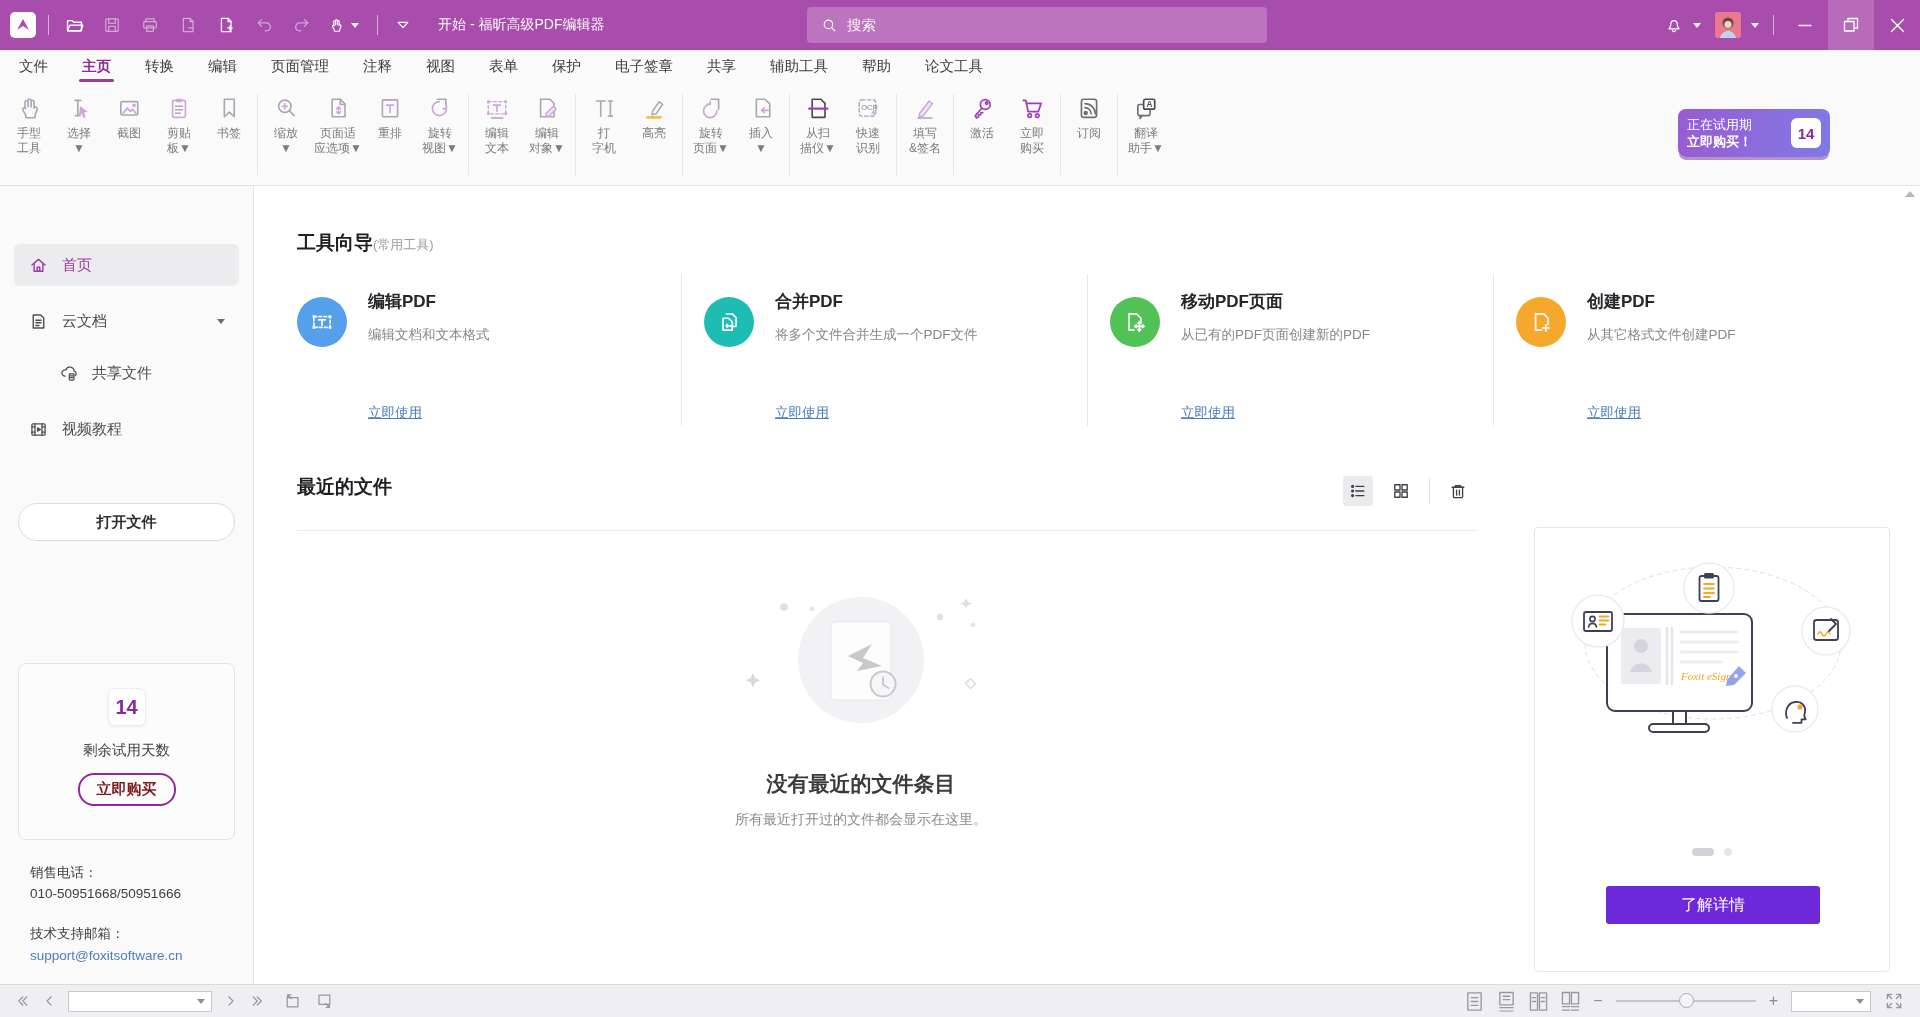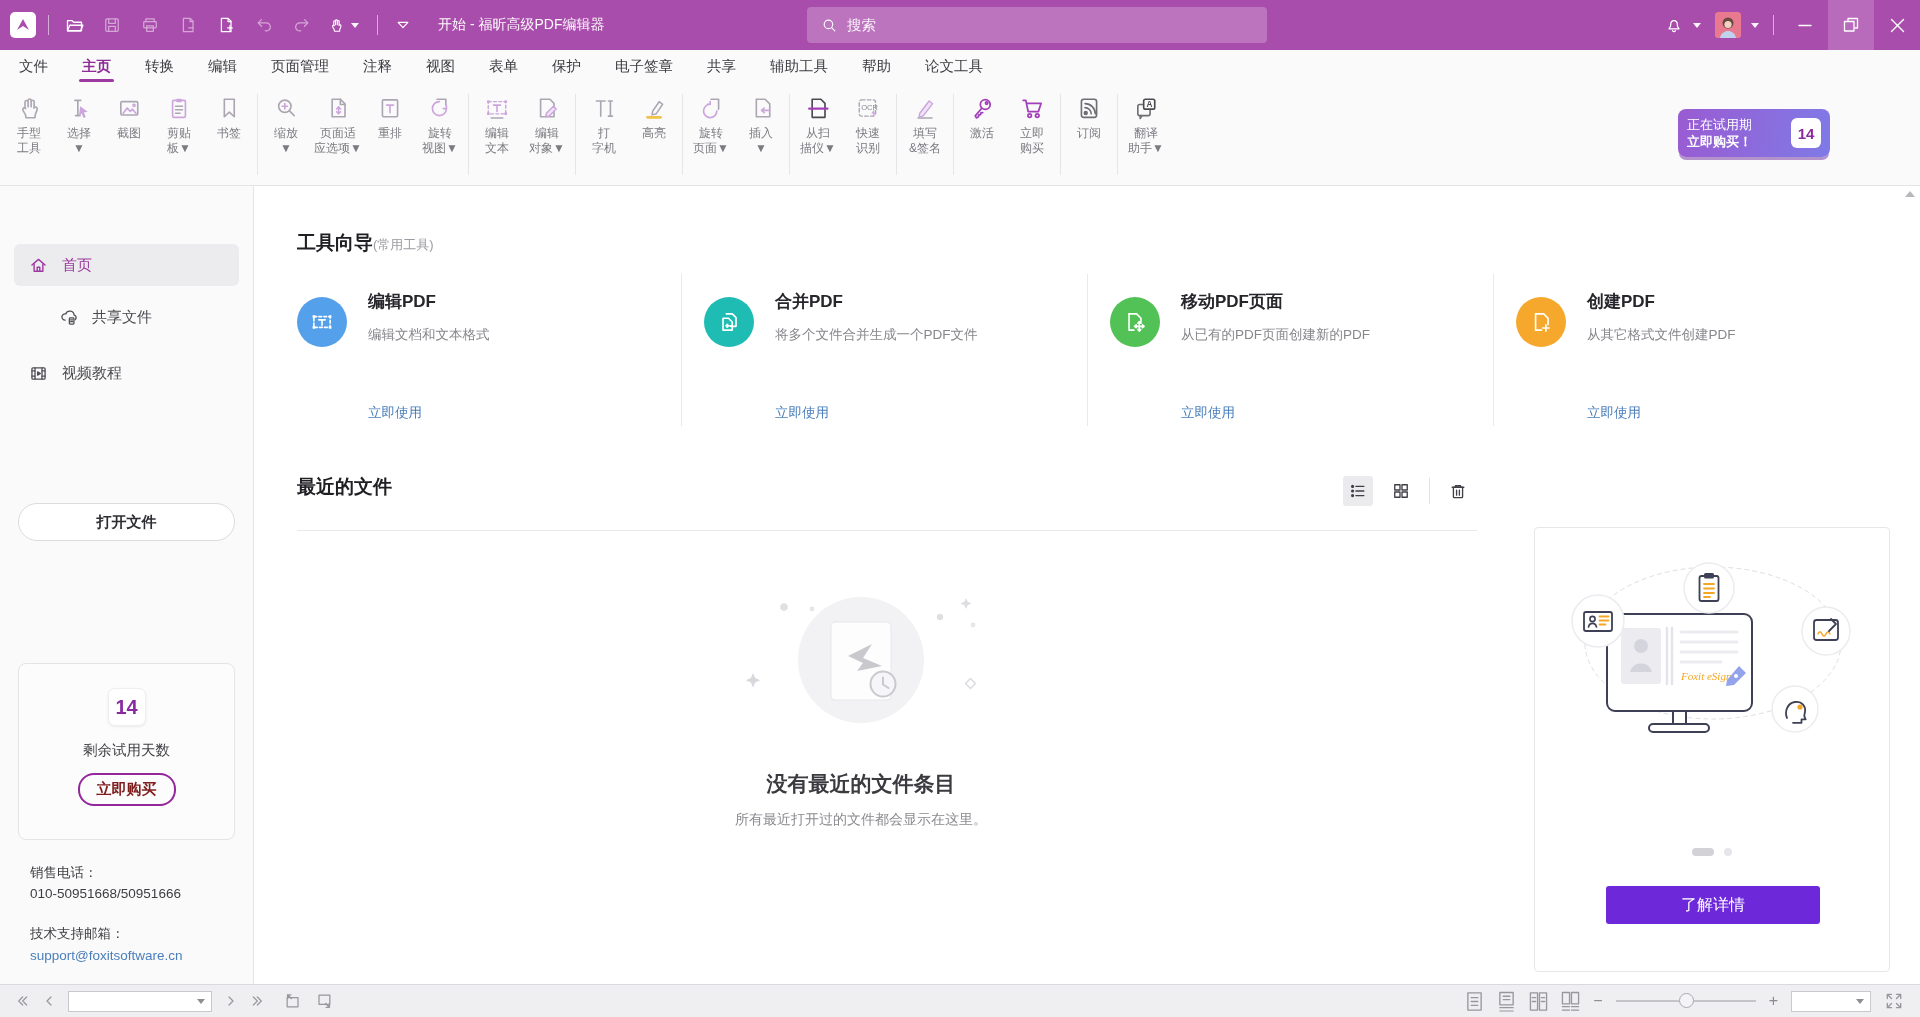--- a/index.html
+++ b/index.html
@@ -64,21 +64,21 @@
   .tools-head .t1{font-size:19px;font-weight:bold;color:#202024}
   .tools-head .t2{font-size:13px;color:#9B9BA1}
   .cards{position:absolute;left:43px;top:88px;display:flex}
   .card{width:384px;height:152px;position:relative}
   .card+.card{border-left:1px solid #E9E9ED;padding-left:22px;width:406px}
   .cbody{display:flex;gap:21px}
   .cicon{width:50px;height:50px;border-radius:50%;margin-top:23px;display:flex;align-items:center;justify-content:center;flex:none}
   .ctext{display:flex;flex-direction:column;padding-top:16px}
   .ctitle{font-size:17px;font-weight:600;color:#26262B}
   .cdesc{font-size:13.5px;color:#87878C;margin-top:13px}
-  .clink{font-size:13.5px;color:#4A7EBB;margin-top:60px;cursor:pointer;align-self:flex-start}
+  .clink{font-size:13.5px;color:#4A7EBB;text-decoration:underline;margin-top:60px;cursor:pointer;align-self:flex-start}
   .recent-title{position:absolute;left:43px;top:288px;font-size:19px;font-weight:bold;color:#202024}
   .view-icons{position:absolute;right:447px;top:290px;display:flex;align-items:center;gap:13px}
   .vbtn{width:30px;height:30px;display:flex;align-items:center;justify-content:center;border-radius:3px}
   .vbtn.on{background:#EBEBEE}
   .vsep{width:1px;height:26px;background:#E2E2E6}
   .hline{position:absolute;left:43px;top:344px;width:1180px;height:1px;background:#EAEAEE}
   .empty{position:absolute;left:457px;top:370px;width:300px;text-align:center}
   .empty .et{font-size:21px;font-weight:600;color:#3A3A3F;margin-top:14px;white-space:nowrap}
   .empty .ed{font-size:14px;color:#8A8A90;margin-top:13px;white-space:nowrap}
   .promo{position:absolute;left:1280px;top:341px;width:356px;height:445px;border:1px solid #E7E7EB;border-radius:4px;background:#fff}
@@ -484,20 +484,28 @@
 
 <div class="sidebar">
   <div class="nav">
     <div class="nitem active">
       <svg width="21" height="21" viewBox="0 0 24 24" stroke="#9C3A9F" stroke-width="1.6">
           <path d="M4.5 11.5L12 5l7.5 6.5"></path>
           <path d="M7 10v8.5h10V10"></path>
           <path d="M10.5 18.5V14h3v4.5"></path>
         </svg>
       <span>首页</span>
+    </div>
+    <div class="nitem">
+      <svg width="21" height="21" viewBox="0 0 24 24" stroke="#4F4F55" stroke-width="1.6">
+          <path d="M6 4.5h8.5L18 8v11.5H6z"></path>
+          <path d="M9 10.5h6M9 13.5h6M9 16.5h3.5"></path>
+        </svg>
+      <span>云文档</span>
+      <span class="ncaret"></span>
     </div>
     <div class="nitem sub">
       <svg width="21" height="21" viewBox="0 0 24 24" stroke="#4F4F55" stroke-width="1.5">
           <path d="M8.2 15a3.6 3.6 0 1 1 .7-7.1 4.9 4.9 0 0 1 9.5 1.3 3 3 0 0 1 1.4 5.1"></path>
           <rect x="13" y="12.5" width="5.2" height="7" rx="0.8"></rect>
           <path d="M14.5 14.8h2.2M14.5 16.8h2.2"></path>
         </svg>
       <span>共享文件</span>
     </div>
     <div class="nitem">

